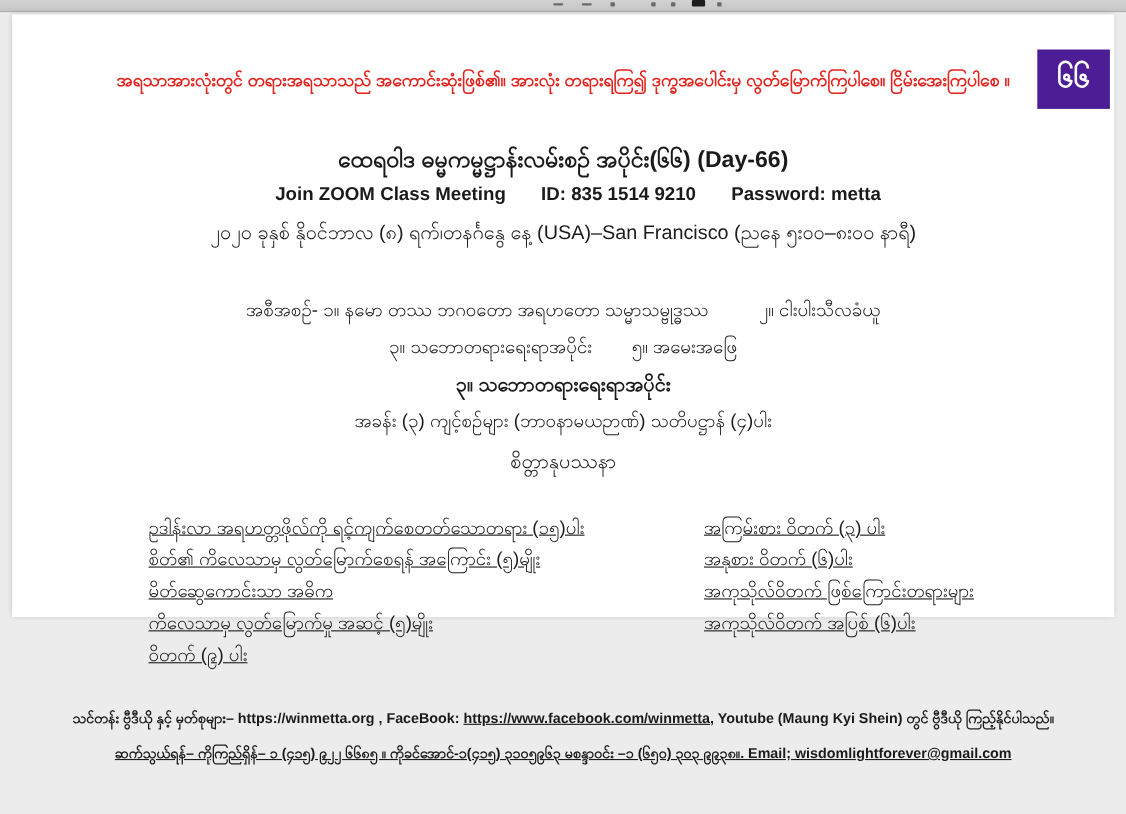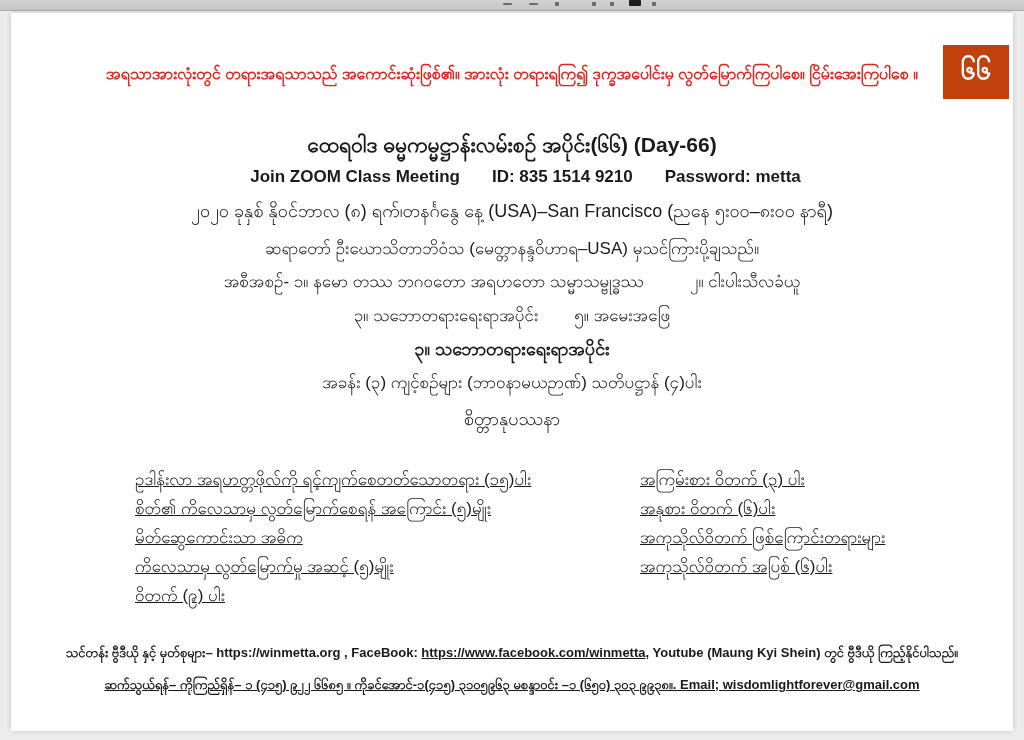--- a/index.html
+++ b/index.html
@@ -18,34 +18,34 @@
     background:linear-gradient(#d2d2d2,#c6c6c6);
     border-bottom:1px solid #adadad;
   }
   .remnant { position:absolute; background:#6a6a6a; border-radius:1px; }
   .remnant.dash { width:9px; height:2px; top:3px; }
   .remnant.dot  { width:4px;  height:4px; top:2px; }
   .remnant.blob { width:12px; height:6px; top:0; background:#1d1d1d; }
 
   
   .page {
-    position:absolute; left:11px; top:13px; width:1002px; height:718px;
+    position:absolute; left:11px; top:13px; width:1002px; height:548px;
     background:#ffffff;
     box-shadow:0 0 5px rgba(0,0,0,.18);
   }
   .abs-center { position:absolute; left:0; right:0; text-align:center; }
   .row { position:absolute; left:0; right:0; display:flex; justify-content:center; align-items:baseline; }
 
   .banner {
     top:50px; padding:0 90px;
     color:#e2241e; font-weight:bold; font-size:16px; line-height:22px;
   }
   .badge {
     position:absolute; left:932px; top:32px; width:66px; height:54px;
-    background:#c2410c; color:#ffffff;
+    background:#4c1d95; color:#ffffff;
     display:flex; align-items:center; justify-content:center;
     font-size:27px; font-weight:bold;
   }
   .title   { top:118px; font-size:21px; font-weight:bold; }
   .zoomrow { top:154px; gap:32px; font-size:17px; font-weight:bold;padding-left:27px; }
   .date    { top:186px; font-size:18px; font-weight:normal; }
   .teacher { top:224px; font-size:17px; }
   .prog1   { top:257px; gap:46px; font-size:17px; }
   .prog2   { top:291px; gap:36px; font-size:17px; }
   .sect    { top:324px; font-size:18px; font-weight:bold; }
@@ -87,21 +87,20 @@
   <div class="abs-center title">ထေရဝါဒ ဓမ္မကမ္မဋ္ဌာန်းလမ်းစဉ်  အပိုင်း(၆၆)  (Day-66)</div>
 
   <div class="row zoomrow">
     <span>Join ZOOM Class Meeting</span>
     <span>ID: 835 1514 9210</span>
     <span>Password:  metta</span>
   </div>
 
   <div class="abs-center date">၂၀၂၀ ခုနှစ် နိုဝင်ဘာလ (၈) ရက်၊တနင်္ဂနွေ နေ့ (USA)–San Francisco (ညနေ ၅း၀၀–၈း၀၀ နာရီ)</div>
 
-  <div class="abs-center teacher">ဆရာတော် ဦးဃောသိတာဘိဝံသ (မေတ္တာနန္ဒဝိဟာရ–USA) မှသင်ကြားပို့ချသည်။</div>
 
   <div class="row prog1">
     <span>အစီအစဉ်-  ၁။ နမော တဿ ဘဂဝတော အရဟတော သမ္မာသမ္ဗုဒ္ဓဿ</span>
     <span>၂။ ငါးပါးသီလခံယူ</span>
   </div>
 
   <div class="row prog2">
     <span>၃။ သဘောတရားရေးရာအပိုင်း</span>
     <span>၅။  အမေးအဖြေ</span>
   </div>

